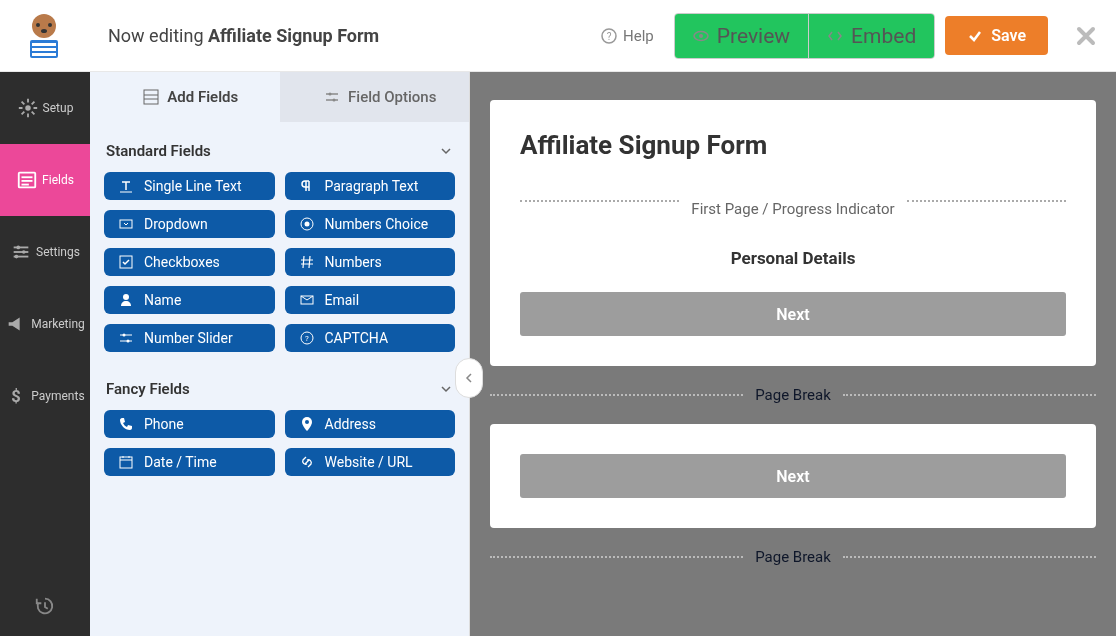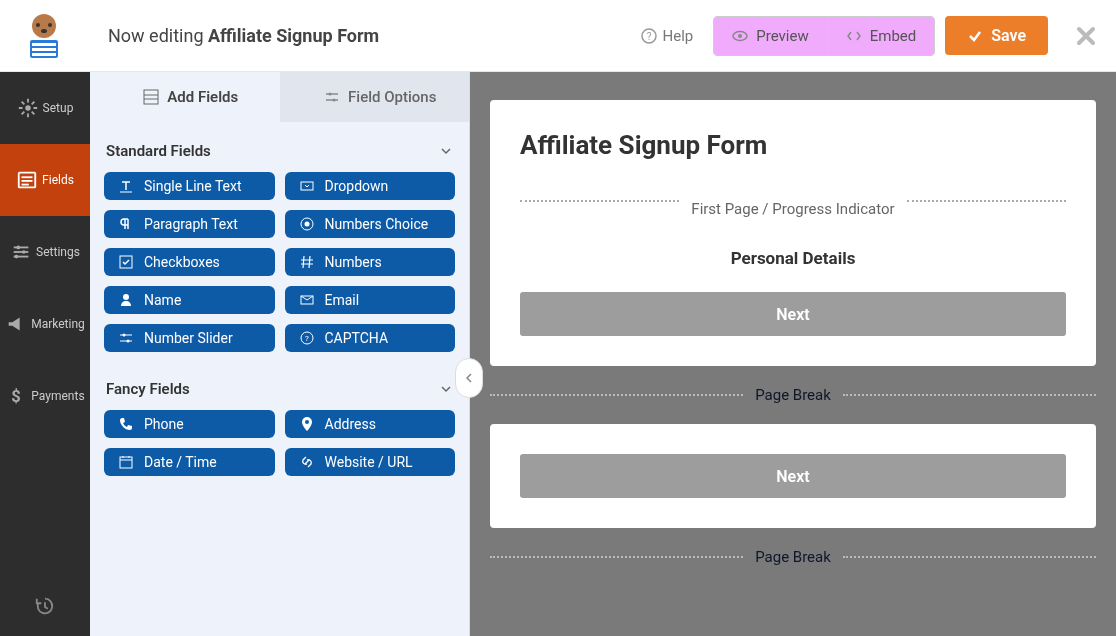--- a/index.html
+++ b/index.html
@@ -5,30 +5,30 @@
 * { box-sizing: border-box; margin: 0; padding: 0; }
 body { font-family: -apple-system, BlinkMacSystemFont, "Segoe UI", Roboto, sans-serif; width: 1116px; height: 636px; overflow: hidden; background: #fff; }
 
 .topbar { height: 72px; display: flex; align-items: center; padding: 0 20px; border-bottom: 1px solid #e8e8e8; background: #fff; position: relative; }
 .logo { width: 48px; height: 48px; margin-right: 40px; position: relative; }
 .title { font-size: 18px; color: #444; }
 .title strong { font-weight: 700; color: #444; }
 .top-actions { margin-left: auto; display: flex; align-items: center; gap: 10px; }
 .help-link { color: #777; font-size: 15px; display: flex; align-items: center; gap: 6px; padding: 0 10px; }
 .segmented { display: flex; border: 1px solid #ccc; border-radius: 4px; overflow: hidden; }
-.seg-btn { padding: 10px 18px; background: #f0abfc; color: #555; font-size: 15px; display: flex; align-items: center; gap: 8px; border-right: 1px solid #ccc; cursor: pointer; }
+.seg-btn { padding: 10px 18px; background: #22c55e; color: #555; font-size: 21px; display: flex; align-items: center; gap: 8px; border-right: 1px solid #ccc; cursor: pointer; }
 .seg-btn:last-child { border-right: none; }
 .save-btn { background: #ed7e29; color: #fff; padding: 10px 22px; border-radius: 4px; font-size: 16px; font-weight: 600; display: flex; align-items: center; gap: 8px; cursor: pointer; }
 .close-x { font-size: 26px; color: #bbb; margin-left: 18px; cursor: pointer; font-weight: bold; }
 
 .main-row { display: flex; height: calc(636px - 72px); }
 
 .leftnav { width: 90px; background: #2d2d2d; display: flex; flex-direction: column; }
 .nav-item { height: 72px; display: flex; flex-direction: row; align-items: center; justify-content: center; gap: 4px; color: #ccc; font-size: 12px; cursor: pointer; }
-.nav-item.active { background: #c2410c; color: #fff; }
+.nav-item.active { background: #ec4899; color: #fff; }
 .nav-icon { width: 22px; height: 22px; }
 .nav-spacer { flex: 1; }
 .history-btn { height: 60px; display: flex; align-items: center; justify-content: center; color: #888; cursor: pointer; }
 
 .panel { width: 380px; background: #eef3fb; border-right: 1px solid #ddd; position: relative; }
 .panel-tabs { display: flex; height: 50px; }
 .ptab { flex: 1; display: flex; align-items: center; justify-content: center; gap: 8px; font-size: 15px; color: #444; font-weight: 600; cursor: pointer; padding-left: 12px; }
 .ptab.inactive { background: #e1e5ed; color: #666; font-weight: 500; }
 .panel-content { padding: 16px 14px; overflow-y: auto; height: calc(100% - 50px); }
 .section-head { display: flex; align-items: center; justify-content: space-between; padding: 4px 2px 12px; font-size: 15px; font-weight: 600; color: #333; cursor: pointer; }
@@ -189,30 +189,30 @@
       <div class="fields-grid">
         <div class="field-btn">
             <svg class="fi" viewBox="0 0 16 16">
               <path d="M4 4h8M8 4v8" stroke="#fff" stroke-width="1.5"></path>
               <line x1="2" y1="14" x2="14" y2="14" stroke="#fff"></line>
             </svg>
             <span>Single Line Text</span>
           </div>
         <div class="field-btn">
             <svg class="fi" viewBox="0 0 16 16">
+              <path d="M10 3v10M7 3v10M10 3H6a3 3 0 0 0 0 6h4" fill="none" stroke="#fff" stroke-width="1.5"></path>
+            </svg>
+            <span>Paragraph Text</span>
+          </div>
+        <div class="field-btn">
+            <svg class="fi" viewBox="0 0 16 16">
               <rect x="2" y="4" width="12" height="8" fill="none" stroke="#fff"></rect>
               <path d="M6 7l2 2 2-2" fill="none" stroke="#fff"></path>
             </svg>
             <span>Dropdown</span>
-          </div>
-        <div class="field-btn">
-            <svg class="fi" viewBox="0 0 16 16">
-              <path d="M10 3v10M7 3v10M10 3H6a3 3 0 0 0 0 6h4" fill="none" stroke="#fff" stroke-width="1.5"></path>
-            </svg>
-            <span>Paragraph Text</span>
           </div>
         <div class="field-btn">
             <svg class="fi" viewBox="0 0 16 16">
               <circle cx="8" cy="8" r="6" fill="none" stroke="#fff"></circle>
               <circle cx="8" cy="8" r="2.5" fill="#fff"></circle>
             </svg>
             <span>Numbers Choice</span>
           </div>
         <div class="field-btn">
             <svg class="fi" viewBox="0 0 16 16">

